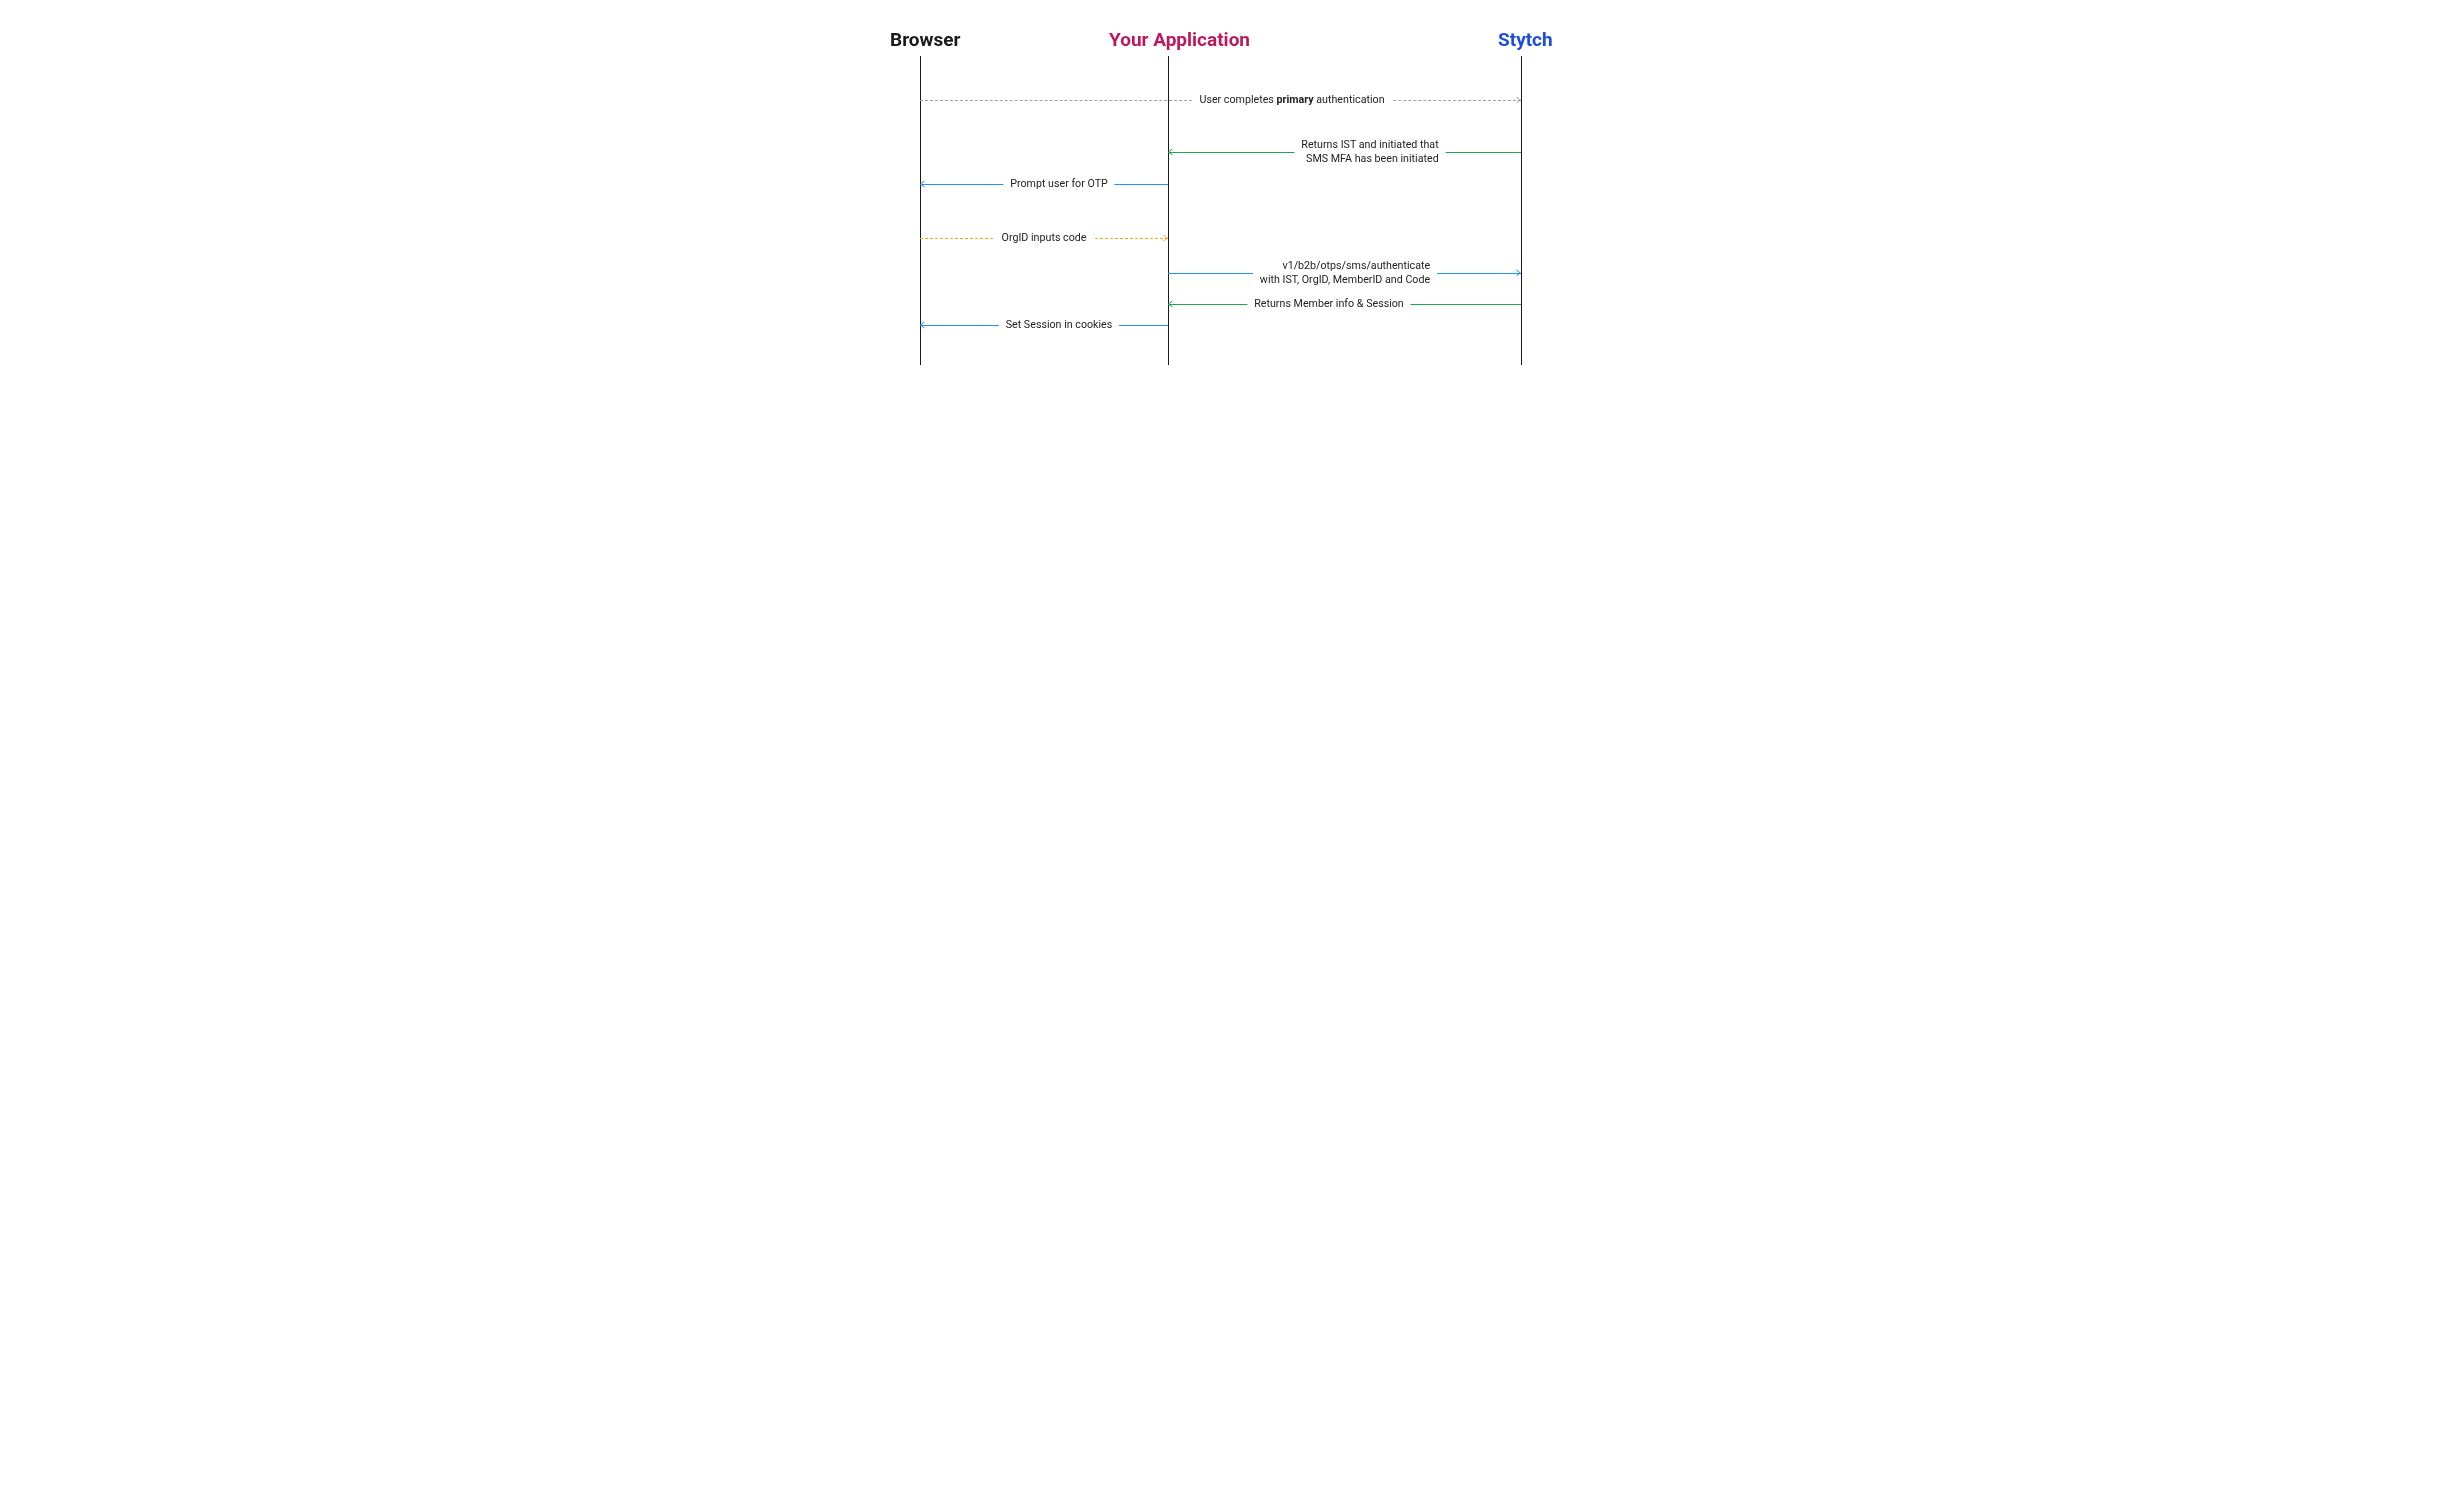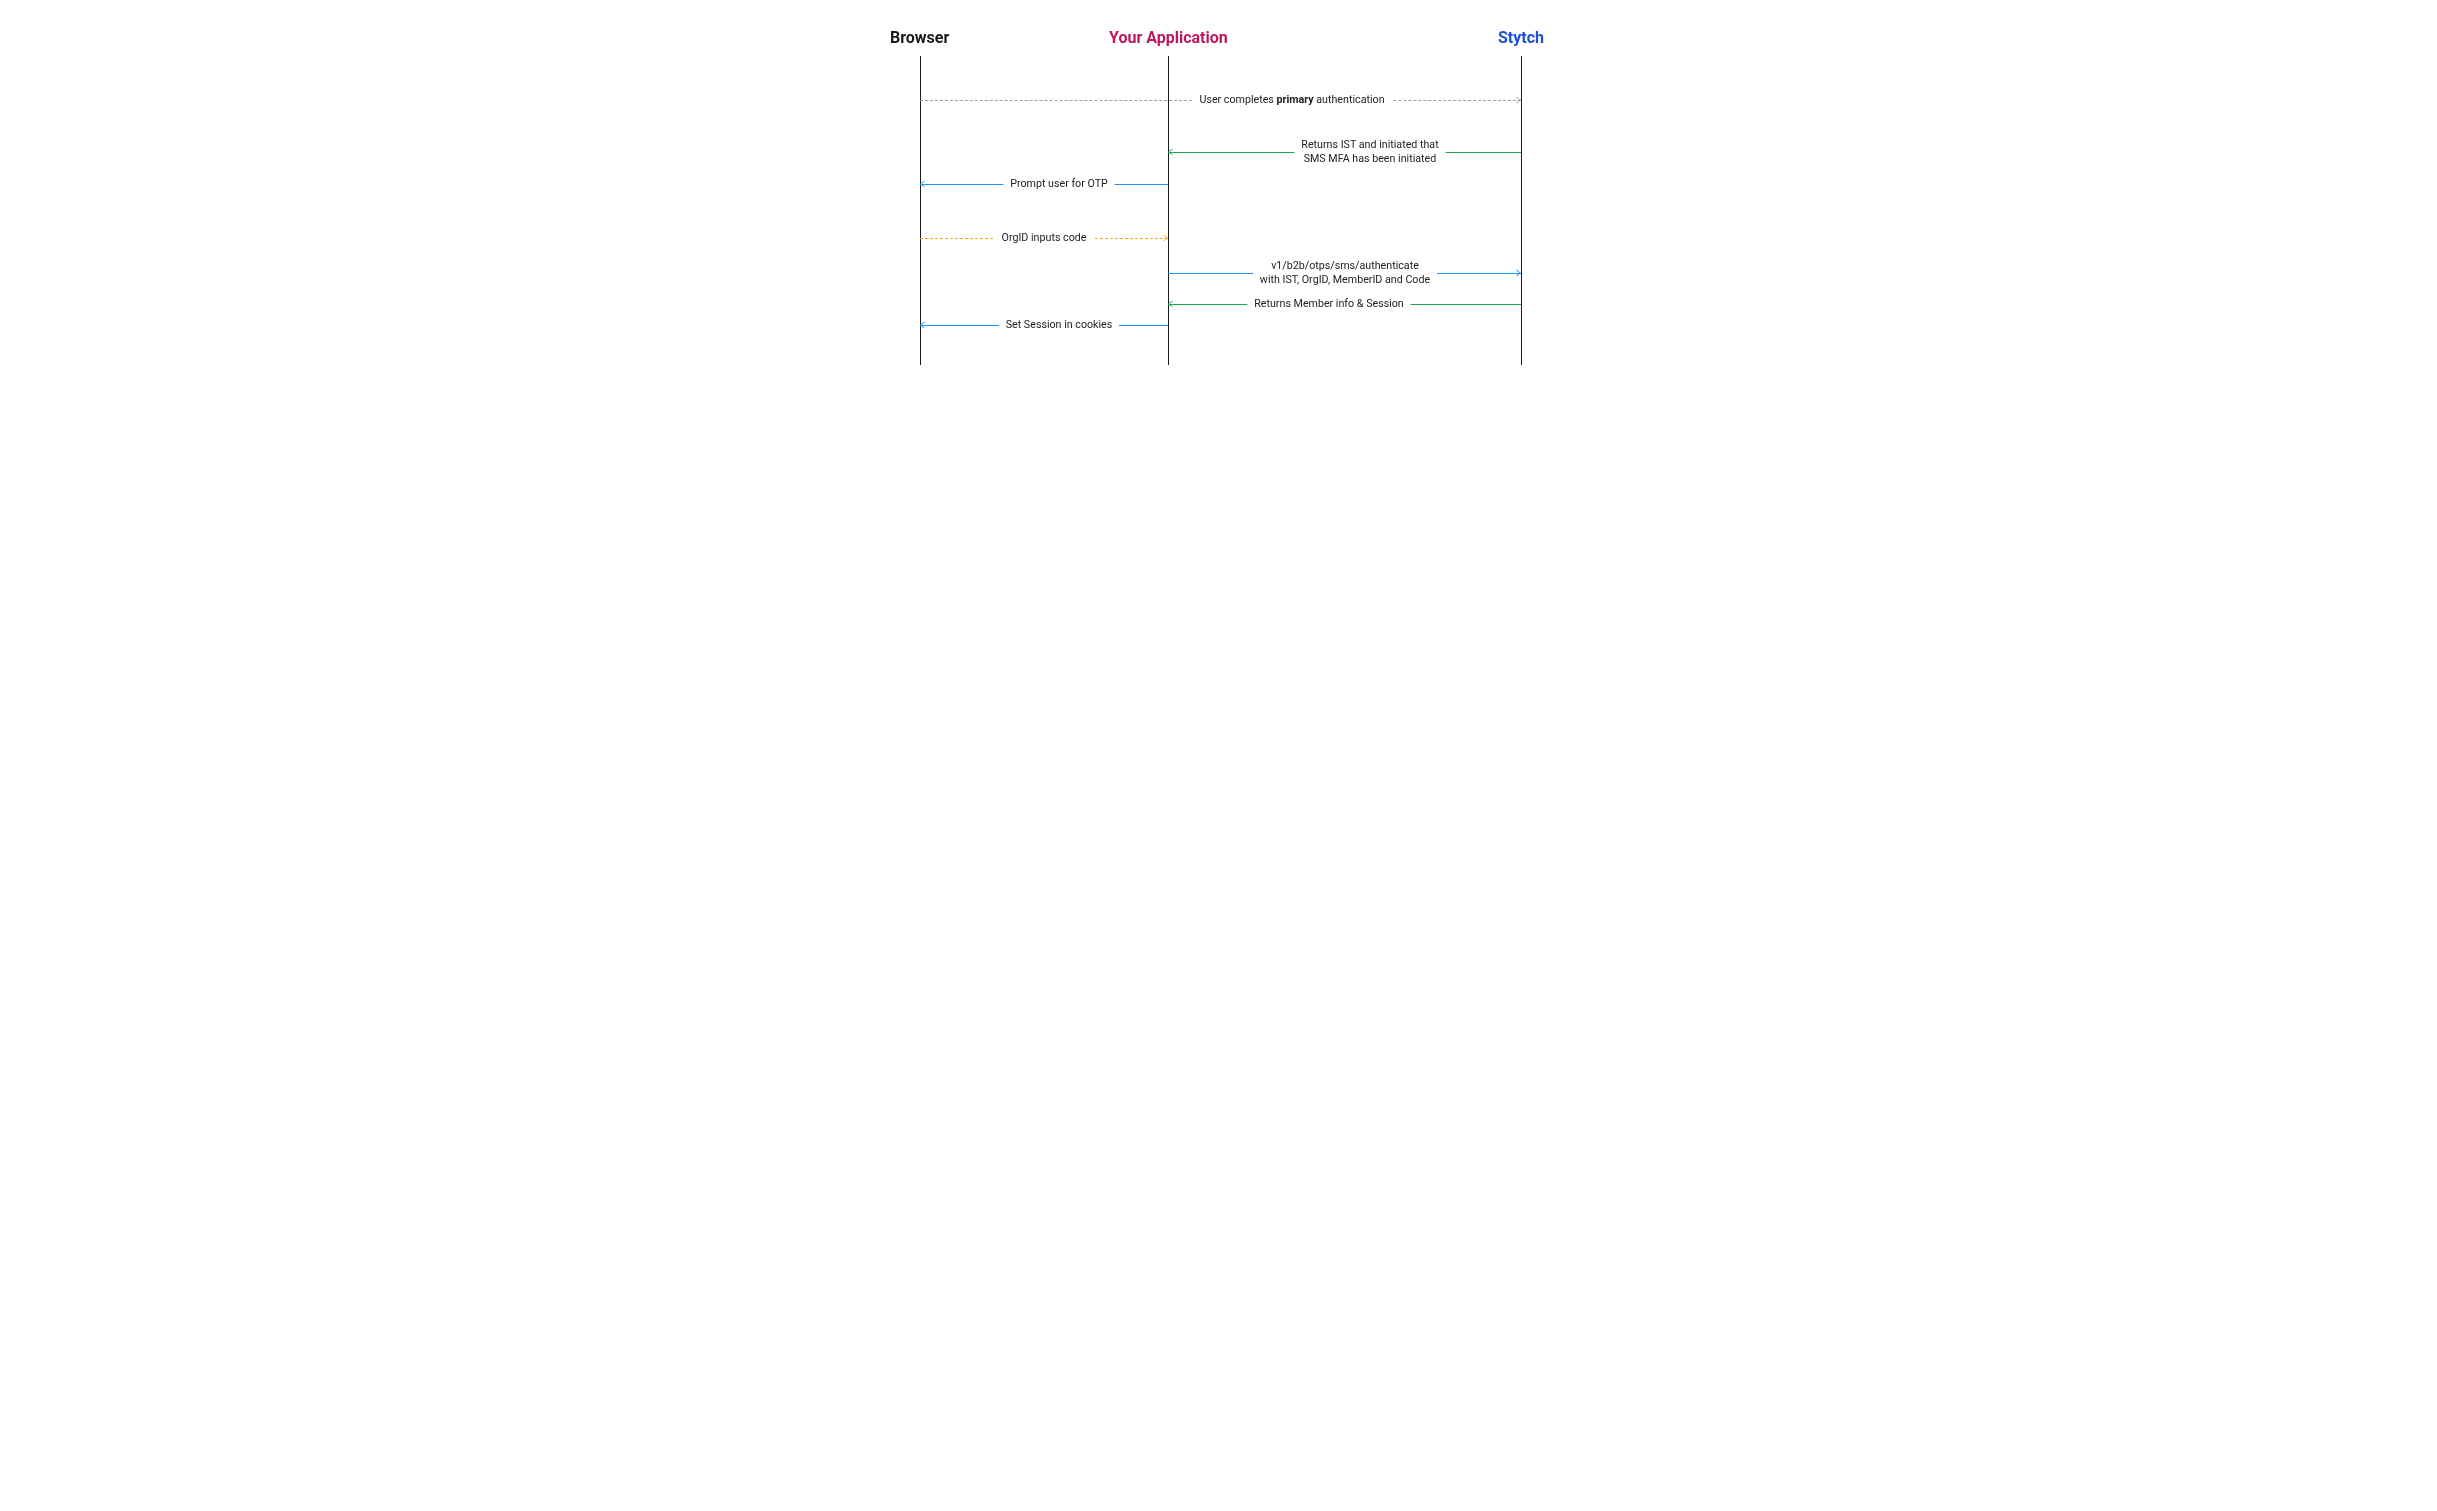--- a/index.html
+++ b/index.html
@@ -13,21 +13,21 @@
     position: relative;
     width: 731px;
     height: 403px;
     margin: 0 auto;
     background: #ffffff;
   }
   
   .participant {
     position: absolute;
     top: 30px;
-    font-size: 16px;
+    font-size: 19px;
     font-weight: 700;
     line-height: 1;
     white-space: nowrap;
   }
   .p-browser  { color: #1a1a1a; }
   .p-app      { color: #be185d; }
   .p-stytch   { color: #1d4ed8; }
   
   .lifeline {
     position: absolute;
@@ -51,21 +51,21 @@
     border-top-width: 1px;
     border-top-style: solid;
   }
   .seg.dashed { border-top-style: dashed; }
   .lbl {
     position: absolute;
     top: 50%;
     transform: translate(-50%, -50%);
     font-size: 10.7px;
     color: #222;
-    text-align: center;
+    text-align: right;
     background: #ffffff;
     padding: 0 6.8px;
     line-height: 1.35;
     white-space: nowrap;
   }
   .lbl.multi { white-space: normal; width: max-content; }
   
   .arrow {
     position: absolute;
     top: 50%;

